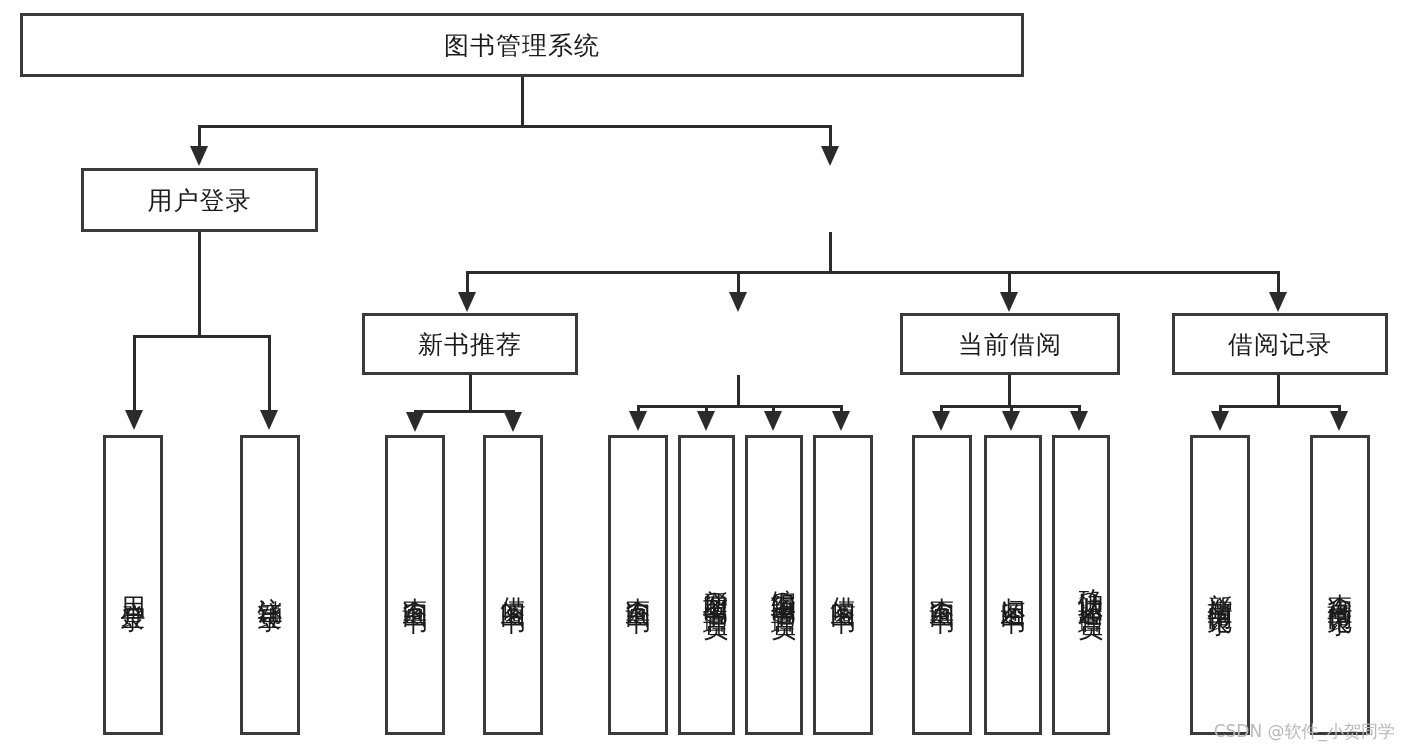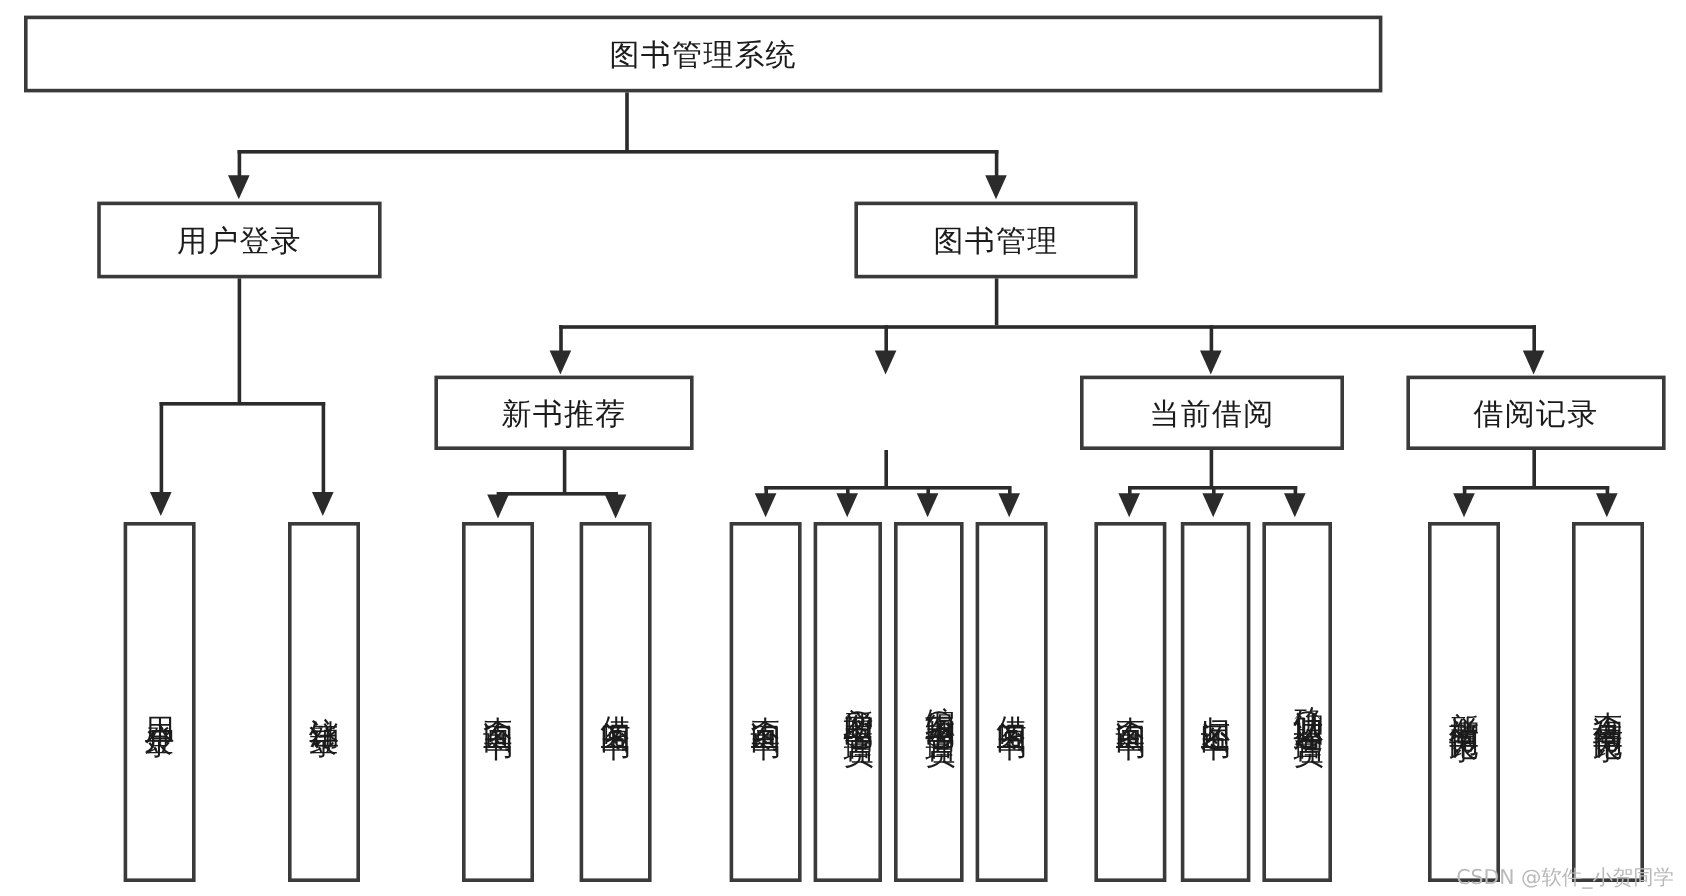--- a/index.html
+++ b/index.html
@@ -64,38 +64,35 @@
     color: #b9b9b9;
     white-space: nowrap;
     font-family: "DejaVu Sans", "Liberation Sans", sans-serif;
   }
 </style>
 </head>
 <body>
 
 <div id="canvas">
 
-  <div class="node horiz" style="left:20px;top:13px;width:1132px;height:64px;font-family:Liberation Mono, monospace;">
+  <div class="node horiz" style="left:20px;top:13px;width:1004px;height:64px;font-family:Liberation Mono, monospace;">
     <span>图书管理系统</span>
   </div>
 
   <div class="edge v" style="left:521px;top:77px;height:48px;"></div>
 
   <div class="edge h" style="left:198px;top:125px;width:634px;"></div>
 
   <div class="edge v" style="left:198px;top:125px;height:26px;"></div>
   <div class="arrow" style="left:190px;top:146px;"></div>
   <div class="edge v" style="left:829px;top:125px;height:26px;"></div>
   <div class="arrow" style="left:821px;top:146px;"></div>
 
   <div class="node horiz" style="left:81px;top:168px;width:237px;height:64px;">
     <span>用户登录</span>
-  </div>
-  <div class="node horiz" style="left:712px;top:168px;width:236px;height:64px;">
-    <span>图书管理</span>
   </div>
 
   <div class="edge v" style="left:198px;top:232px;height:103px;"></div>
   <div class="edge h" style="left:133px;top:335px;width:138px;"></div>
   <div class="edge v" style="left:133px;top:335px;height:80px;"></div>
   <div class="arrow" style="left:125px;top:410px;"></div>
   <div class="edge v" style="left:268px;top:335px;height:80px;"></div>
   <div class="arrow" style="left:260px;top:410px;"></div>
 
   <div class="edge v" style="left:829px;top:232px;height:39px;"></div>

